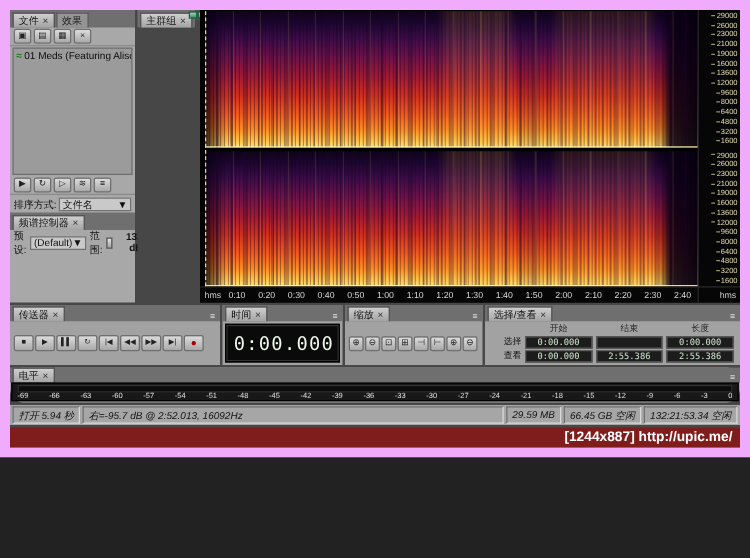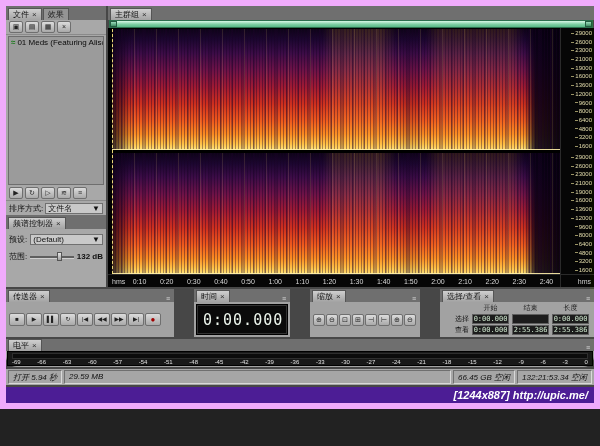--- a/index.html
+++ b/index.html
@@ -1,18 +1,18 @@
 <!DOCTYPE html>
 <html><head>
 <meta charset="utf-8">
 <style>
   * { box-sizing: border-box; margin: 0; padding: 0; }
   body { font-family: "Liberation Sans", sans-serif; background: #222; }
 
-  .window { width: 600px; height: 409px; background: #474747; border: 6px solid #f0abfc;
+  .window { width: 600px; height: 366px; background: #474747; border: 8px solid #f0abfc;
             display: flex; flex-direction: column; overflow: hidden; position: relative; }
 
   
   .tabbar { background: #6f6f6f; display: flex; align-items: flex-end; gap: 1px; padding: 1px 2px 0; }
   .tab { background: linear-gradient(#cfcfcf, #a3a3a3); border: 1px solid #555; border-bottom: none;
          font-size: 8px; line-height: 11px; padding: 0 4px; color: #111; display: flex; gap: 3px;
          align-items: center; white-space: nowrap; }
   .tab.inactive { background: #949494; color: #222; }
   .tclose { font-size: 8px; color: #333; }
   .pmenu { margin-left: auto; font-size: 7px; color: #d8d8d8; padding-right: 2px; }
@@ -28,31 +28,31 @@
   .icon-row { height: 15px; display: flex; gap: 2px; align-items: center; padding: 1px 3px;
               border-bottom: 1px solid #8a8a8a; }
   .ibtn { width: 14px; height: 12px; font-size: 7px; line-height: 10px; }
   .filelist { flex: 1; margin: 1px 2px; background: #9b9b9b; border: 1px solid #6e6e6e; overflow: hidden; }
   .file-item { display: flex; align-items: center; gap: 2px; font-size: 8px; padding: 1px 2px;
                color: #0a0a0a; white-space: nowrap; overflow: hidden; }
   .ficon { color: #1d7a1d; font-weight: bold; font-size: 8px; }
   .sortrow { height: 14px; font-size: 8px; display: flex; align-items: center; gap: 2px; padding: 0 3px; color: #111; }
   .dd { flex: 1; background: #c9c9c9; border: 1px solid #707070; font-size: 8px; height: 11px;
         line-height: 9px; padding: 0 2px; display: flex; justify-content: space-between; color: #111; }
-  .spanel-content { height: 58px; padding: 3px 3px 0; display: flex; flex-direction: column; gap: 3px; }
+  .spanel-content { height: 58px; padding: 3px 3px 0; display: flex; gap: 3px; }
   .srow { display: flex; align-items: center; gap: 3px; font-size: 8px; color: #111; height: 14px; }
   .slider { flex: 1; height: 9px; position: relative; }
   .slider::before { content: ""; position: absolute; left: 0; right: 0; top: 4px; height: 2px;
                     background: #5f5f5f; box-shadow: 0 1px 0 #cfcfcf; }
   .thumb { position: absolute; top: 0; width: 5px; height: 9px;
            background: linear-gradient(#e6e6e6, #9f9f9f); border: 1px solid #555; }
   .sval { min-width: 26px; text-align: right; font-weight: bold; }
 
   
-  .main { flex: 1; display: flex; flex-direction: column; background: #474747; min-width: 0; }
+  .main { flex: 1; display: flex; flex-direction: row; background: #474747; min-width: 0; }
   .main .tabbar { height: 14px; }
   .navbar { height: 8px; margin: 0 1px; position: relative; border: 1px solid #2c6f4e;
             background: linear-gradient(#d8f7e6, #7ecfa4 55%, #58b886); }
   .navbar::before, .navbar::after { content: ""; position: absolute; top: 0; bottom: 0; width: 5px;
             background: linear-gradient(#9adbbb, #3f8f64); border: 1px solid #245c41; }
   .navbar::before { left: 0; } .navbar::after { right: 0; }
 
   .spectro-wrap { flex: 1; display: grid; grid-template-columns: 1fr 34px; grid-template-rows: 1fr 13px;
                   background: #000; min-height: 0; }
   .spectro-area { position: relative; display: flex; flex-direction: column; gap: 3px;
@@ -84,21 +84,21 @@
   .time-ruler { display: flex; align-items: center; background: #060606; padding-left: 4px;
                 border-top: 1px solid #2a2a2a; }
   .hms { width: 14px; font-size: 7px; color: #cfcfcf; }
   .tlabels { flex: 1; display: flex; }
   .tlabel { flex: 1; text-align: center; font-size: 7px; color: #d8d8d8; }
   .ruler-corner { background: #060606; border-top: 1px solid #2a2a2a; border-left: 1px solid #2a2a2a;
                   display: flex; align-items: center; justify-content: flex-end; padding-right: 3px;
                   font-size: 7px; color: #cfcfcf; }
 
   
-  .dock1 { height: 52px; margin-top: 2px; display: flex; gap: 20px; }
+  .dock1 { height: 52px; margin-top: 2px; display: flex; gap: 2px; }
   .panel { background: #a2a2a2; display: flex; flex-direction: column; }
   .panel .tabbar { height: 13px; }
   .p-transport { width: 168px; } .p-time { width: 96px; } .p-zoom { width: 110px; } .p-selview { flex: 1; }
 
   .transport-row { flex: 1; display: flex; gap: 1px; align-items: center; padding: 2px 3px; }
   .tbtn { width: 16px; height: 13px; font-size: 6px; line-height: 11px; overflow: hidden; }
   .tbtn[data-name="record-button"] { color: #a00000; font-size: 8px; }
 
   .time-display { flex: 1; margin: 2px; background: #0a0a0a; border: 1px solid #000;
                   box-shadow: inset 0 0 0 1px #333; display: flex; align-items: center; padding-left: 6px;
@@ -122,22 +122,22 @@
   .levels-content { flex: 1; background: #181818; border: 1px solid #000; margin: 0 1px 1px; }
   .ltrack { height: 6px; margin: 1px 4px 0; background: #0c0c0c; border: 1px solid #2e2e2e; }
   .lticks { display: flex; justify-content: space-between; padding: 0 4px; font-size: 6px; color: #e0e0e0; }
 
   
   .statusbar { height: 16px; margin-top: 2px; background: #a6a6a6; display: flex; gap: 2px;
                align-items: stretch; padding: 1px 2px; font-style: italic; }
   .status-seg { font-size: 8px; color: #111; padding: 1px 4px; white-space: nowrap; overflow: hidden;
                 border: 1px solid; border-color: #6f6f6f #d9d9d9 #d9d9d9 #6f6f6f; }
   .statusbar .status-seg:nth-child(2) { flex: 1; }
-  .watermark { height: 18px; margin-top: 2px; background: #4c1d95; color: #fff; font-weight: bold;
-               font-size: 11px; line-height: 16px; text-align: right; padding-right: 6px; font-style: italic; }
+  .watermark { height: 18px; margin-top: 2px; background: #7f1d1d; color: #fff; font-weight: bold;
+               font-size: 11px; line-height: 16px; text-align: right; padding-right: 6px; }
 </style>
 </head>
 <body>
 
 <div class="window" data-name="audition-window">
 
   <div class="content-row" data-name="content-row">
 
     <div class="sidebar" data-name="files-panel">
       <div class="tabbar" data-name="files-panel-tabbar">
@@ -399,20 +399,21 @@
             <span data-name="level-tick-label">-6</span>
             <span data-name="level-tick-label">-3</span>
             <span data-name="level-tick-label">0</span>
           </div>
       </div>
     </div>
   </div>
 
   <div class="statusbar" data-name="status-bar">
       <span class="status-seg" data-name="status-segment">打开 5.94 秒</span>
+      <span class="status-seg" data-name="status-segment">右=-95.7 dB @ 2:52.013, 16092Hz</span>
       <span class="status-seg" data-name="status-segment">29.59 MB</span>
       <span class="status-seg" data-name="status-segment">66.45 GB 空闲</span>
       <span class="status-seg" data-name="status-segment">132:21:53.34 空闲</span>
     </div>
 
   <div class="watermark" data-name="watermark-text">[1244x887] http://upic.me/</div>
 
 </div>
 
 </body></html>

